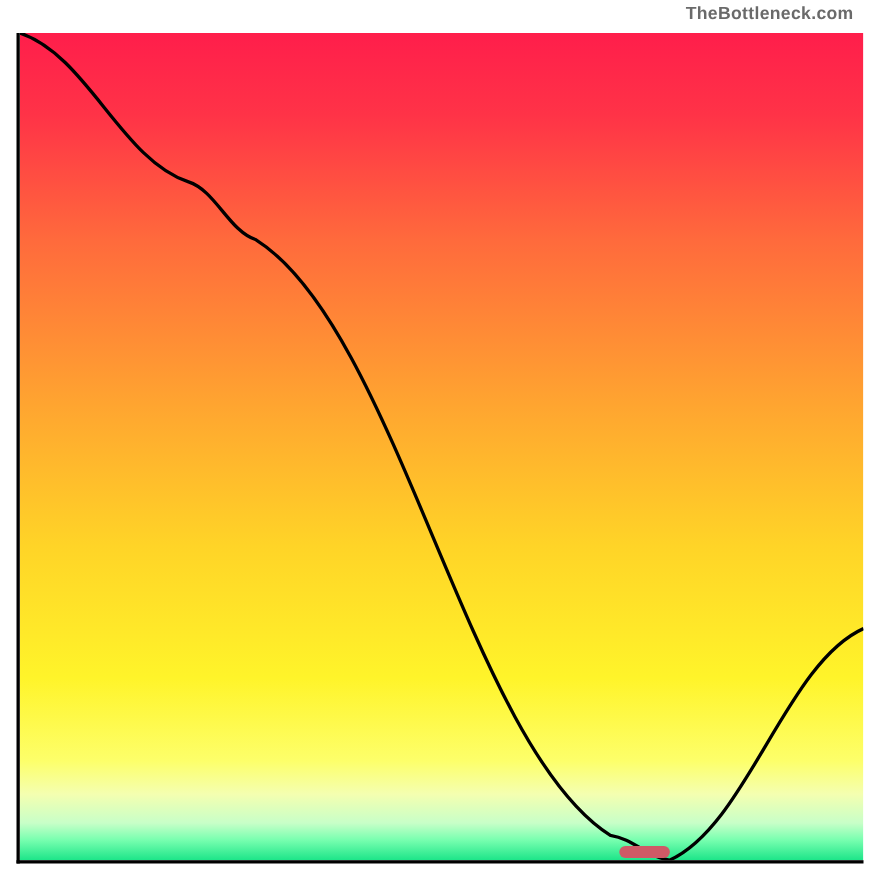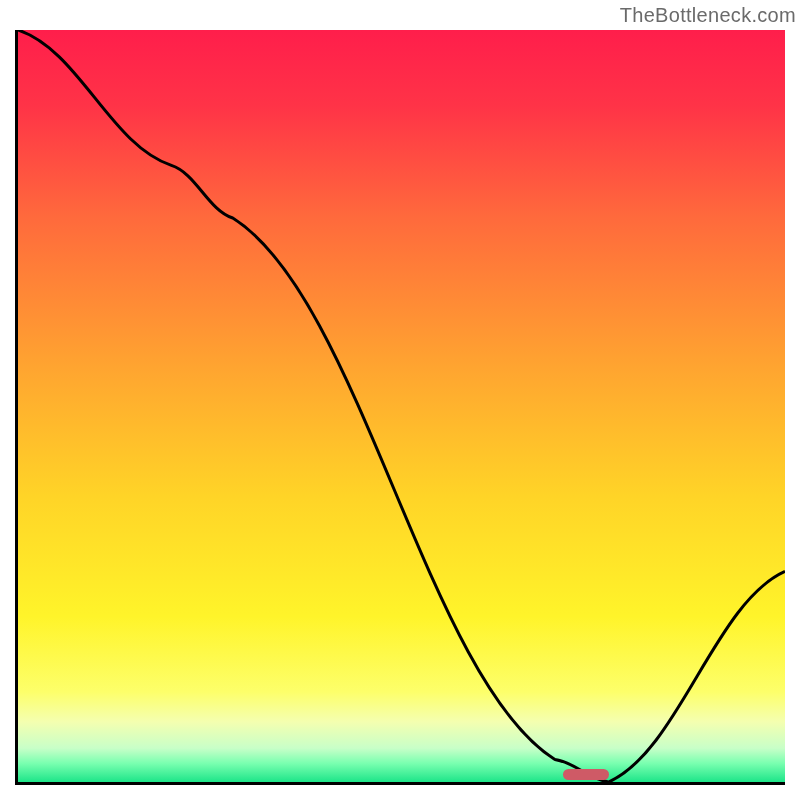--- a/index.html
+++ b/index.html
@@ -11,23 +11,23 @@
     font-family: Arial, sans-serif;
   }
   .container {
     position: relative;
     width: 800px;
     height: 800px;
   }
   .watermark {
     position: absolute;
     top: 4px;
-    right: 4px;
-    font-size: 20px;
-    font-weight: 400;
+    right: 24px;
+    font-size: 16px;
+    font-weight: 700;
     color: #6a6a6a;
     letter-spacing: 0.3px;
     z-index: 10;
   }
   .chart-frame {
     position: absolute;
     left: 15px;
     top: 30px;
     width: 770px;
     height: 755px;

